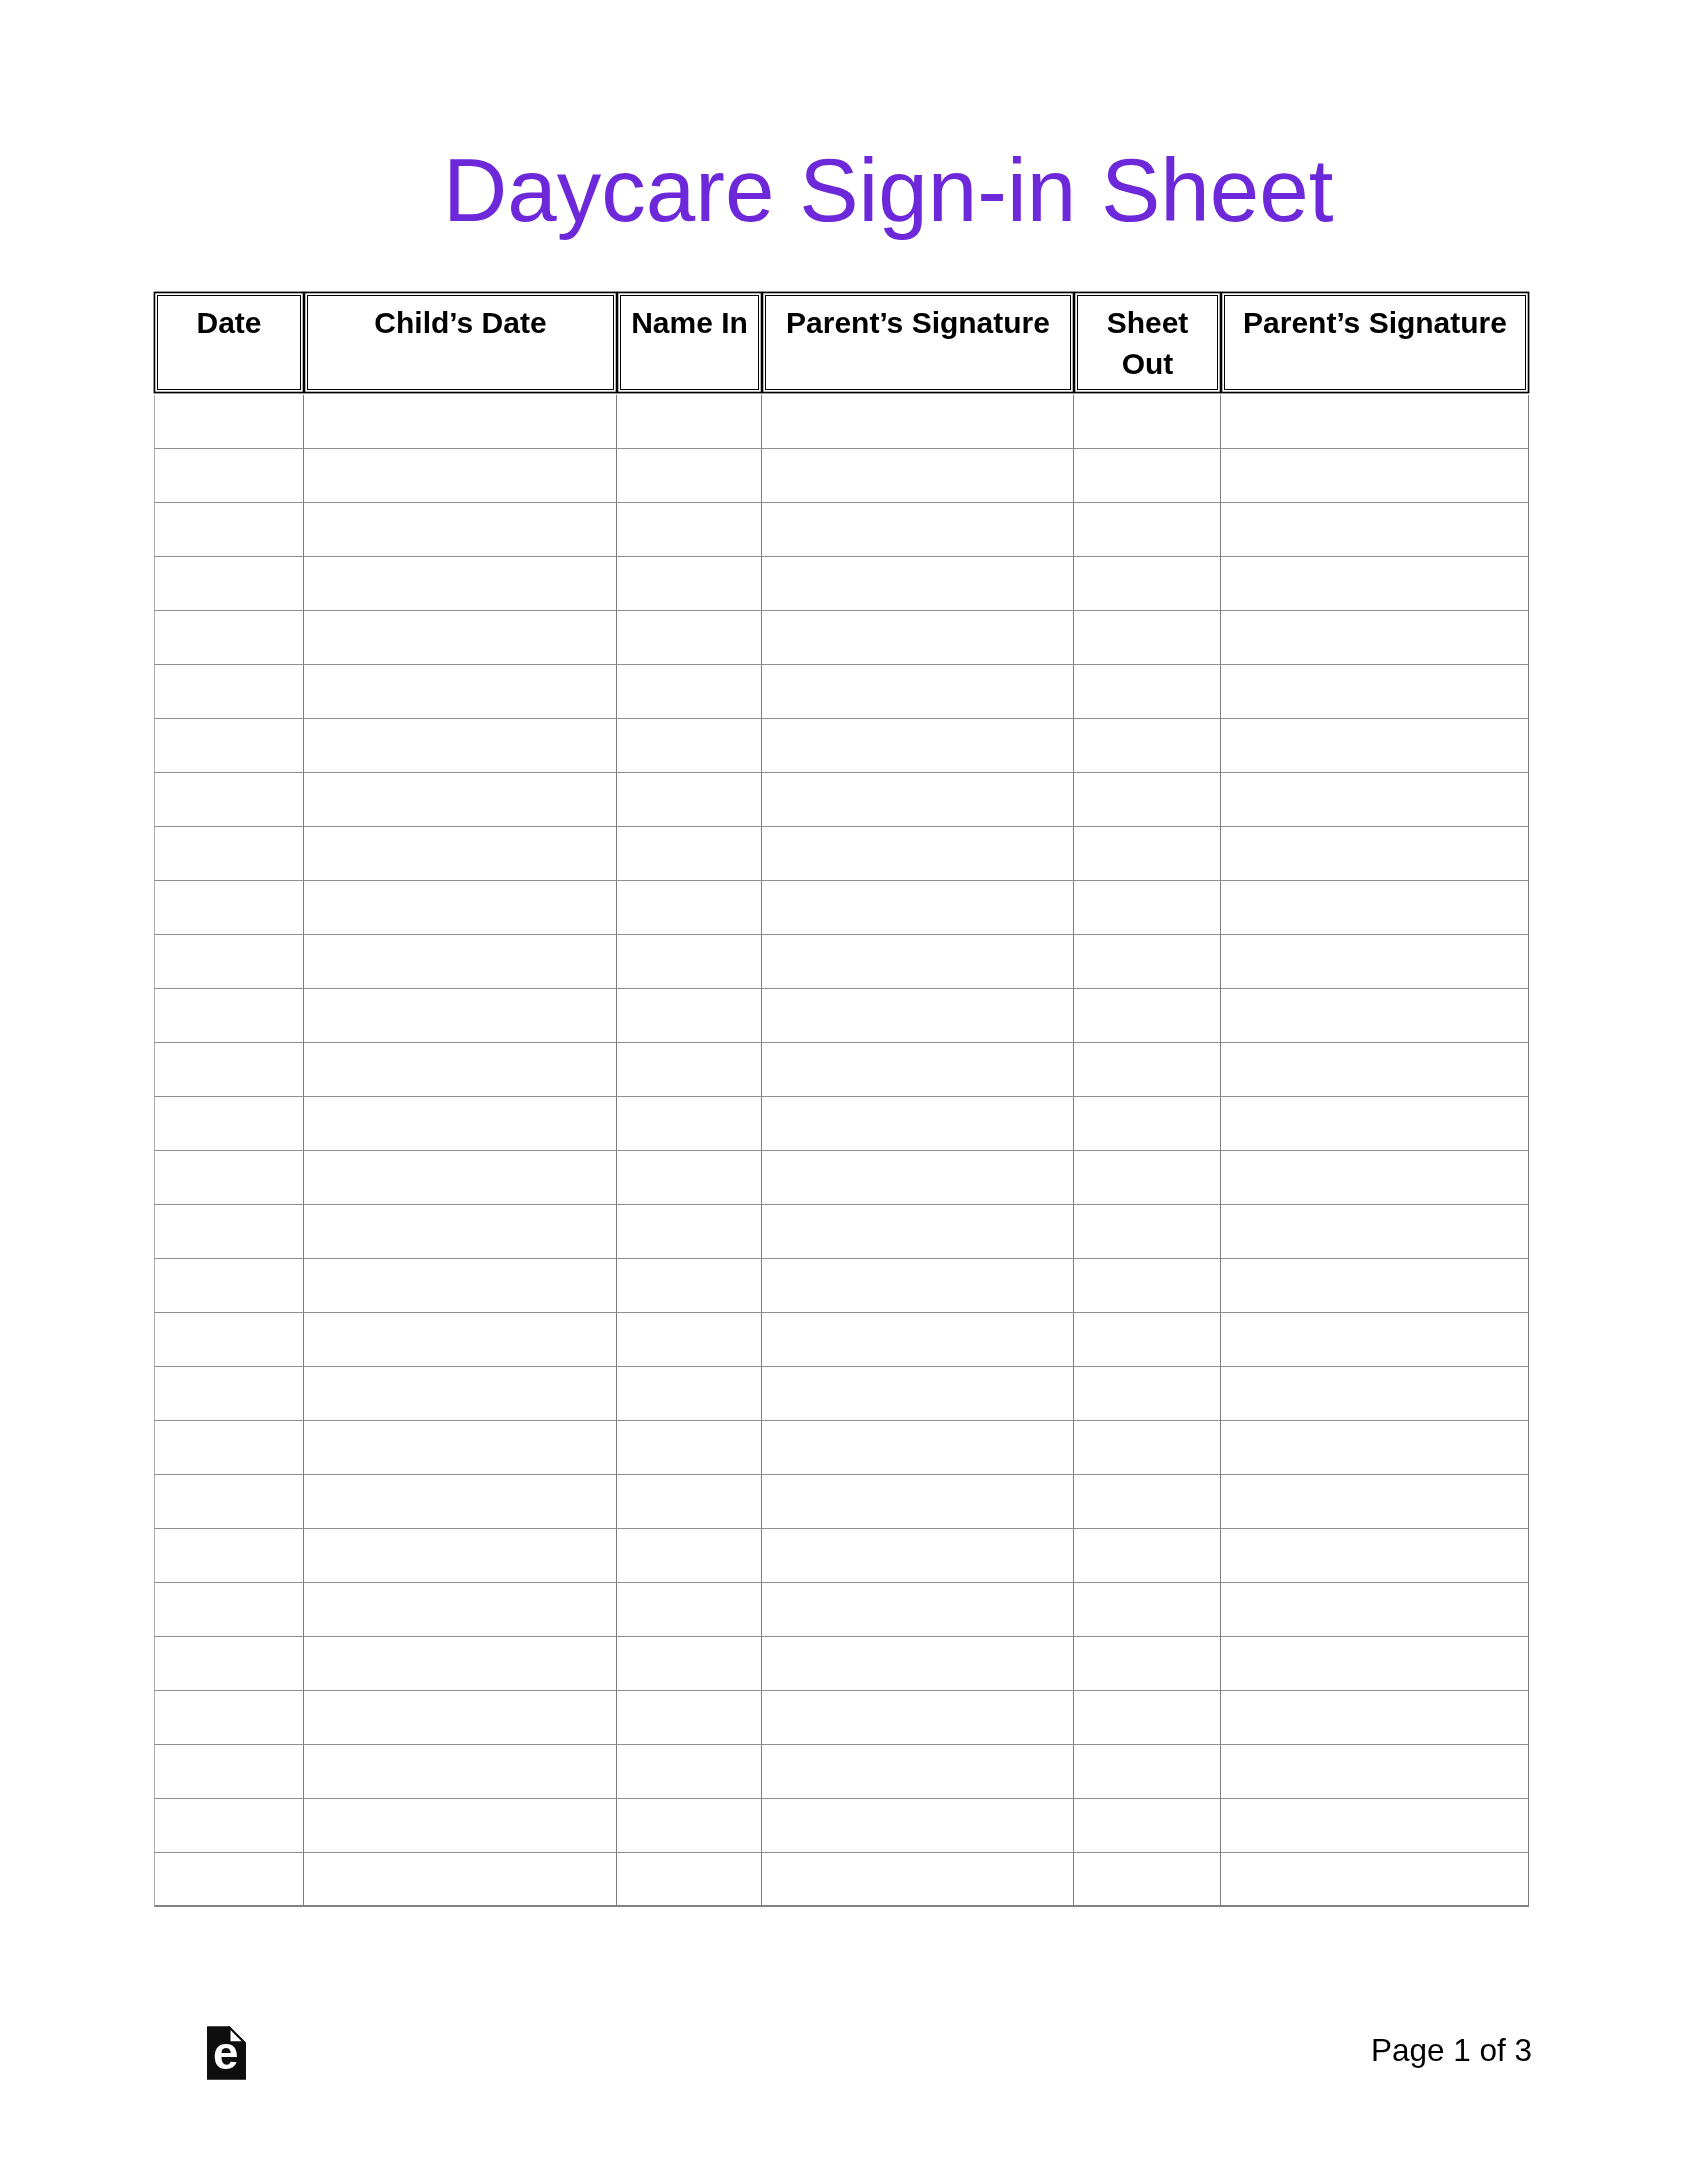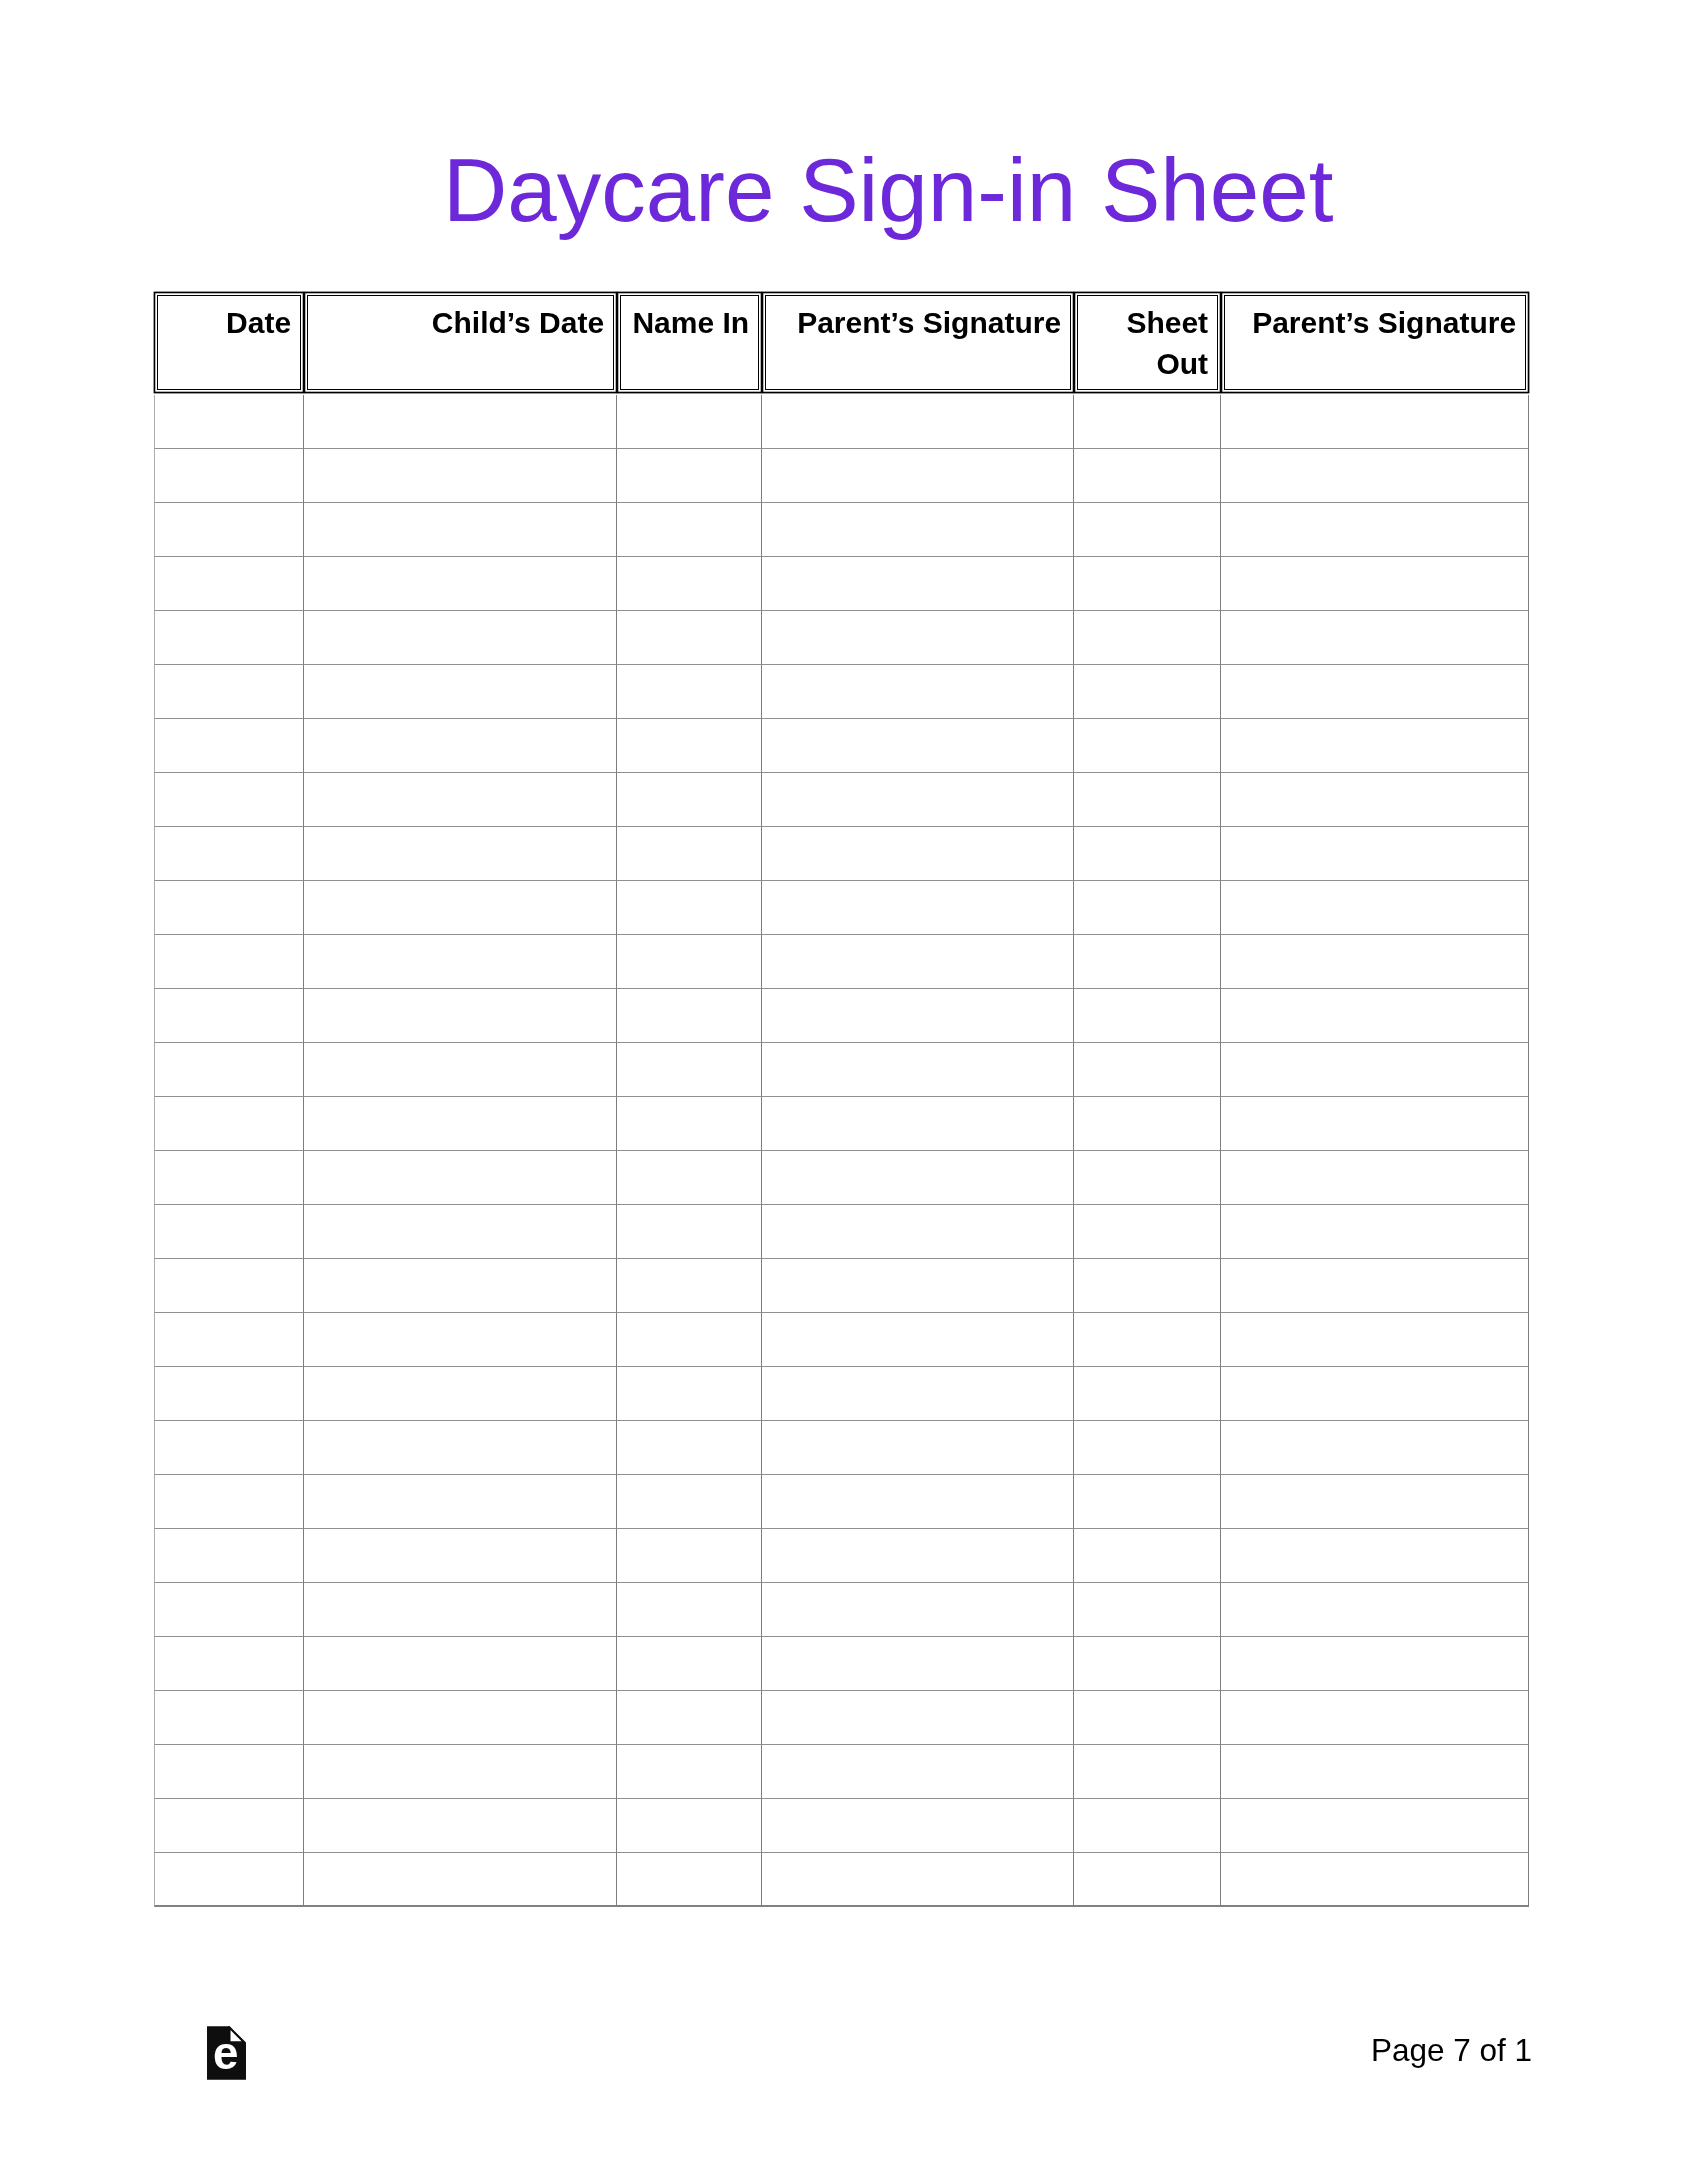--- a/index.html
+++ b/index.html
@@ -42,21 +42,21 @@
   .hcell {
     box-sizing: border-box;
     margin: 0 3.4px;
     height: 95px;
     background: #ffffff;
     border: 1.7px solid #000000;
     box-shadow: 0 0 0 1.7px #ffffff, 0 0 0 3.4px #000000;
     font-weight: bold;
     font-size: 30px;
     line-height: 1.35;
-    text-align: right;
+    text-align: center;
     padding: 6.8px 8.5px 0 8.5px;
     overflow: hidden;
   }
   .body-grid {
     grid-auto-rows: 54px;
   }
   .bcell {
     box-sizing: border-box;
     border-right: 1.7px solid #7d7d7d;
     border-bottom: 1.7px solid #8f8f8f;
@@ -272,16 +272,16 @@
         <div class="bcell last-row"></div>
       </div>
   </div>
 
   <svg class="logo" viewBox="0 0 46 63" xmlns="http://www.w3.org/2000/svg">
     <path d="M0 0 H26 L46 20 V63 H0 Z" fill="#0e0e0e"></path>
     <path d="M26.5 1.5 L44 19 L26.5 19 Z" fill="#ffffff" stroke="#0e0e0e" stroke-width="2.5"></path>
     <text x="22" y="50" font-family="Liberation Sans, DejaVu Sans, sans-serif" font-size="54" font-weight="bold" fill="#ffffff" text-anchor="middle">e</text>
   </svg>
 
-  <div class="page-num">Page 7 of 1</div>
+  <div class="page-num">Page 1 of 3</div>
 
 </div>
 
 
 </body></html>

